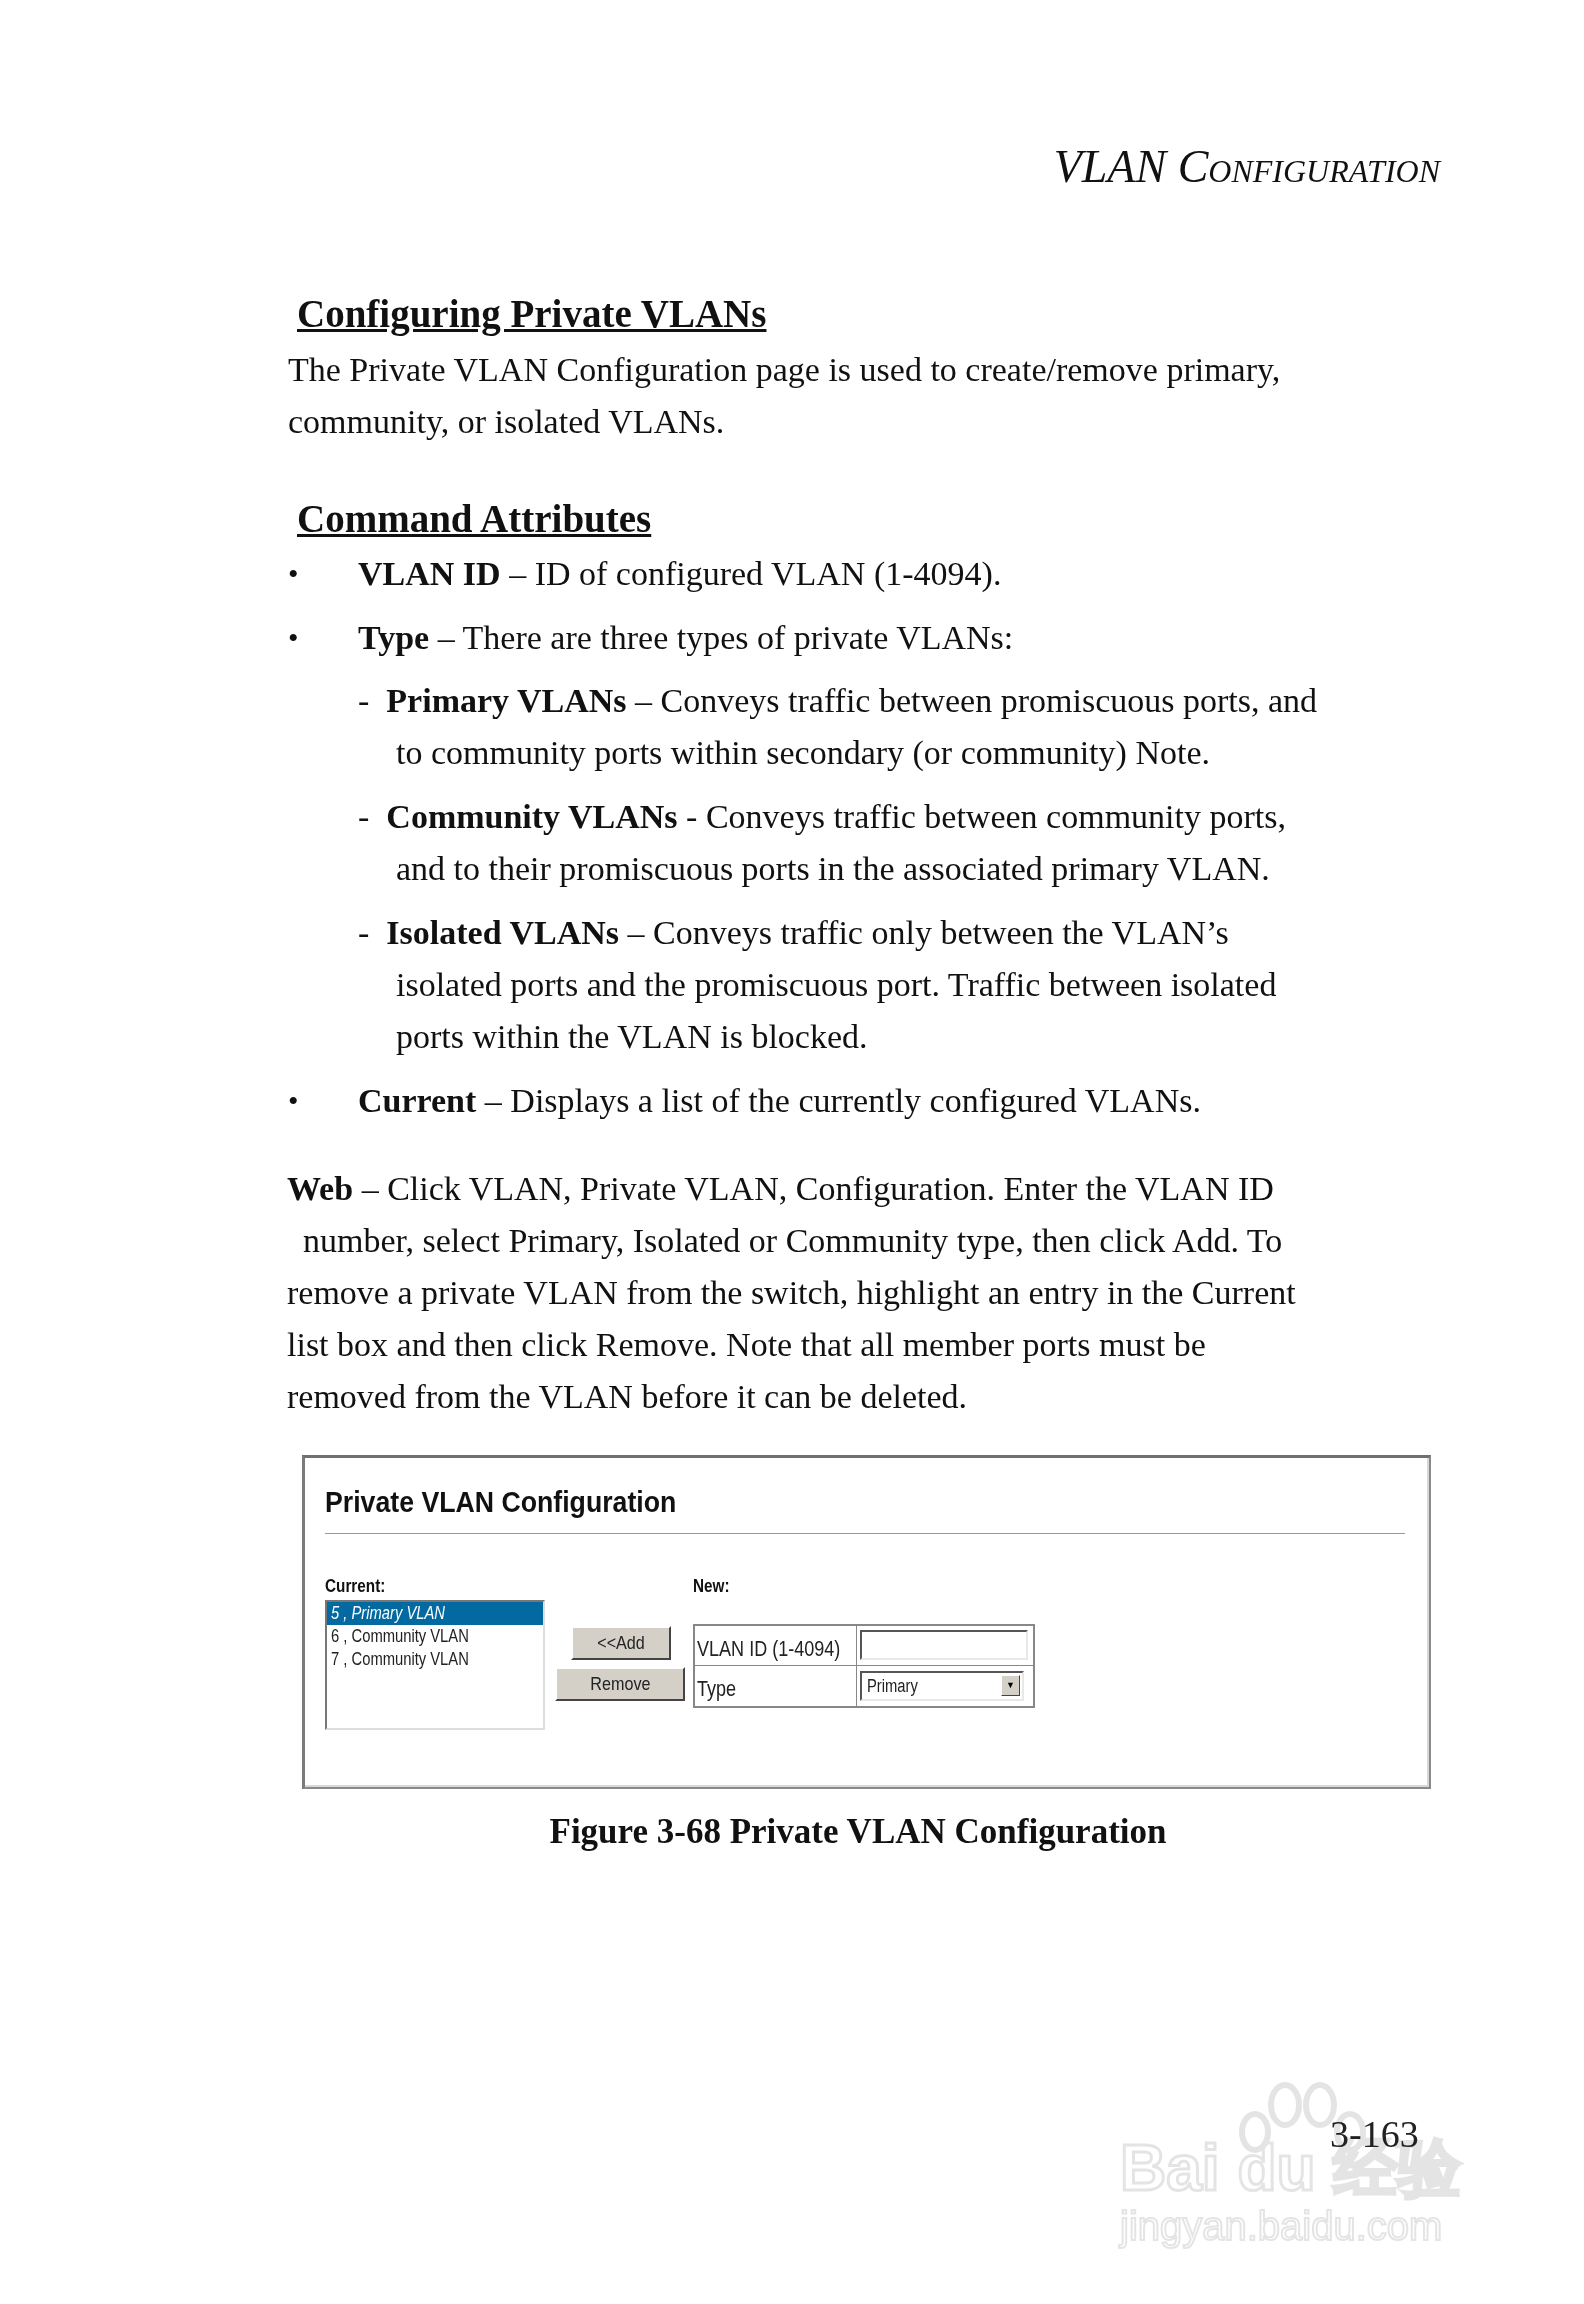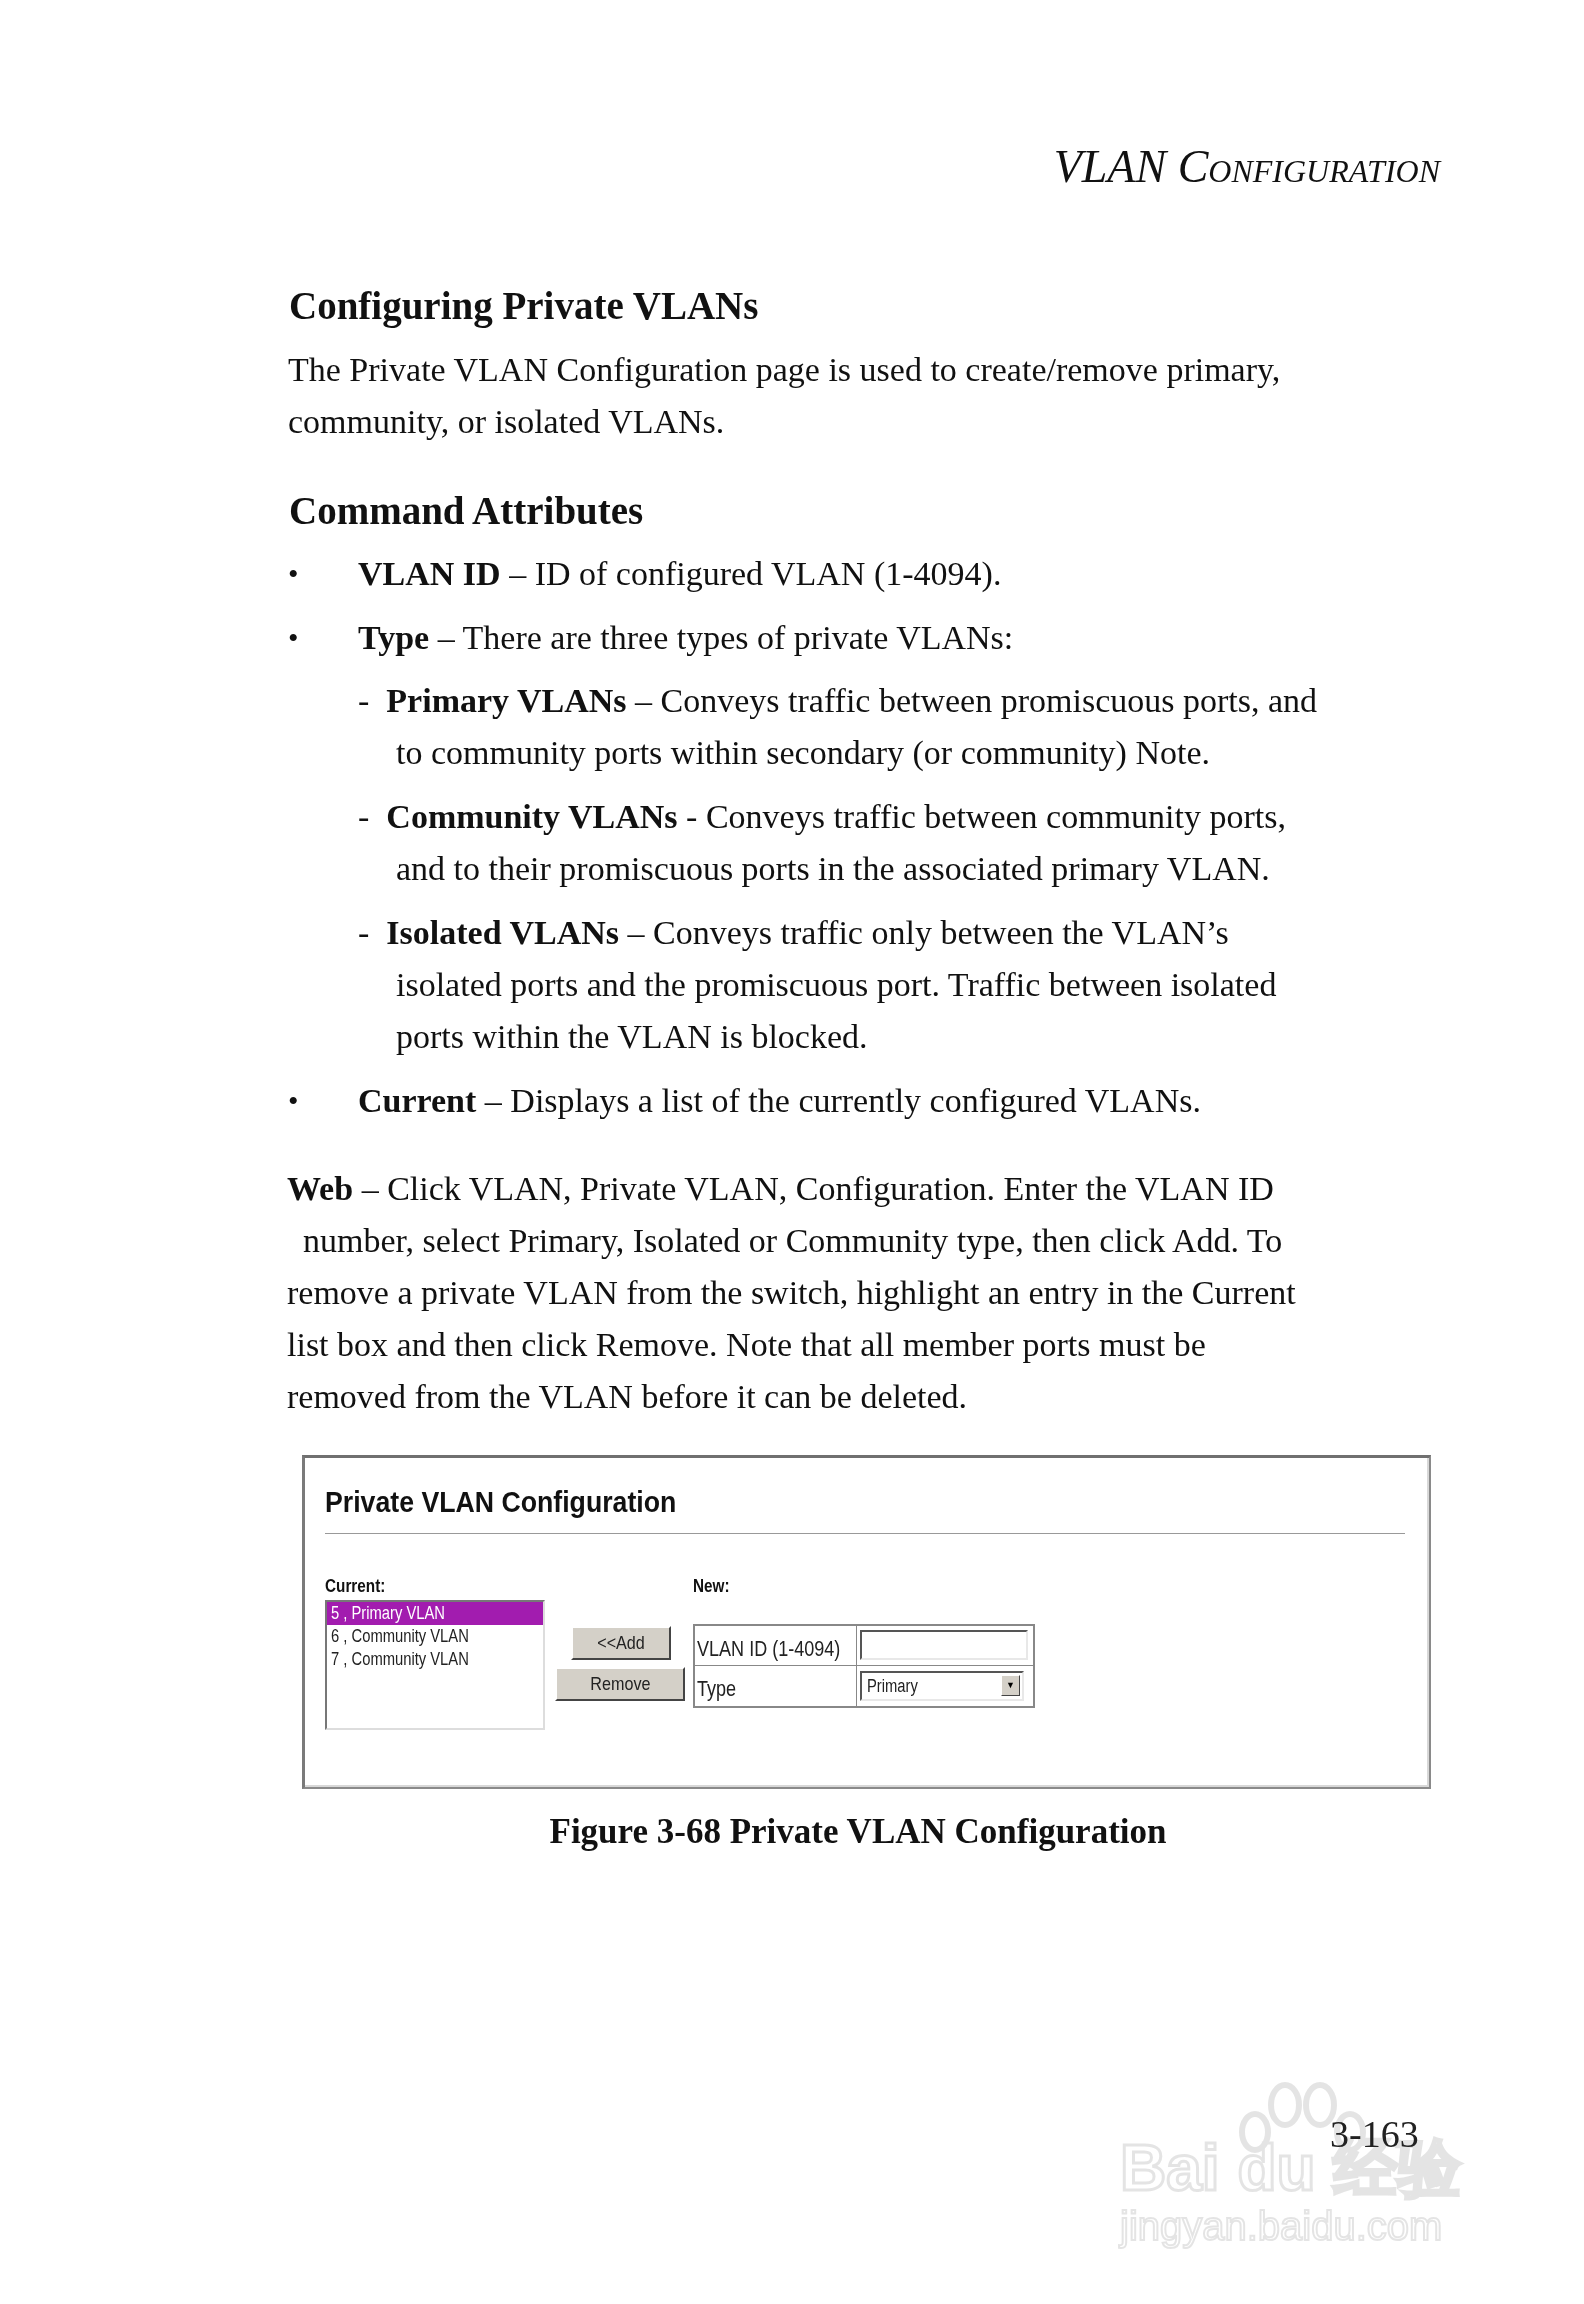--- a/index.html
+++ b/index.html
@@ -1,34 +1,34 @@
 <!DOCTYPE html>
 <html><head>
 <meta charset="utf-8">
 <style>
   html, body { margin:0; padding:0; }
   body { width:1584px; height:2304px; background:#ffffff; position:relative; overflow:hidden;
          font-family:"Liberation Serif", "DejaVu Serif", serif; color:#111; }
   .abs { position:absolute; }
   .running-head { right:144px; top:140px; font-size:46px; font-style:italic; letter-spacing:0px; color:#111; white-space:nowrap; }
   .running-head .sc { font-variant: small-caps; }
-  h2 { margin:1px; font-weight:bold; font-size:39px; white-space:nowrap; }
+  h2 { margin:9px; font-weight:bold; font-size:39px; white-space:nowrap;text-decoration:underline; }
   .p { font-size:34px; line-height:52px; white-space:nowrap;text-align:right; }
   .bullet-dot { font-size:30px; }
   b { font-weight:bold; }
   .fig { left:302px; top:1455px; width:1124px; height:329px; border:2px solid #8a8a8a;
          border-top:3px solid #707070; border-left:3px solid #7a7a7a; box-shadow: inset -2px -2px 0 #d8d8d8;
          background:#fff; font-family:"Liberation Sans", "DejaVu Sans", sans-serif; }
   .fig-title { left:20px; top:28px; font-size:29px; font-weight:bold; color:#111; transform:scaleX(0.92); transform-origin:left; white-space:nowrap; }
   .fig-rule { left:20px; top:75px; width:1080px; height:1px; background:#999; }
   .lbl { font-size:18px; font-weight:bold; color:#111; transform:scaleX(0.85); transform-origin:left; white-space:nowrap; }
   .listbox { left:20px; top:142px; width:216px; height:126px; border:2px solid #777; border-right-color:#ddd; border-bottom-color:#ddd; background:#fff; }
   .listitem { height:23px; line-height:23px; font-size:18px; padding-left:4px; white-space:nowrap; color:#222; }
   .listitem span { display:inline-block; transform:scaleX(0.82); transform-origin:left; }
-  .listitem.sel { background:#a21caf; color:#fff; }
+  .listitem.sel { background:#0369a1; color:#fff;font-style:italic; }
   .btn { background:#d4d0c8; border:2px solid; border-color:#fff #444 #444 #fff; font-size:19px; color:#222;
          text-align:center; line-height:30px; height:30px; font-family:"Liberation Sans", sans-serif; cursor:pointer; }
   .btn span { display:inline-block; transform:scaleX(0.85); }
   .newtbl { left:388px; top:166px; width:338px; height:80px; border:2px solid #888; }
   .cell { font-size:22px; white-space:nowrap; color:#222; }
   .cell span { display:inline-block; transform:scaleX(0.82); transform-origin:left; }
   .txt-input { border:2px solid; border-color:#555 #e8e8e8 #e8e8e8 #555; background:#fff; }
   .select { border:2px solid; border-color:#555 #e8e8e8 #e8e8e8 #555; background:#fff; font-size:18px;padding-left:28px; }
   .select .arrow { position:absolute; right:2px; top:2px; width:17px; height:19px; background:#d4d0c8; border:1px solid; border-color:#fff #444 #444 #fff; font-size:9px; text-align:center; line-height:19px; color:#000; }
   .caption { left:0; width:1716px; top:1812px; text-align:center; font-size:35px; font-weight:bold; white-space:nowrap; }

